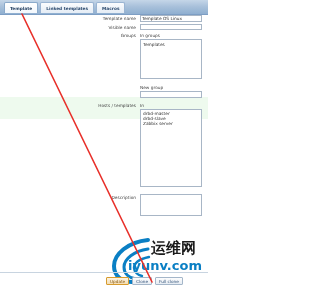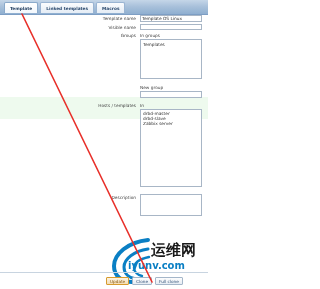--- a/index.html
+++ b/index.html
@@ -127,26 +127,26 @@
 
   
   .wm{
     position:absolute;left:108px;top:236px;width:100px;height:50px;
     pointer-events:none;
   }
   .wm-cn{
     position:absolute;left:43px;top:6px;
     font-size:15px;line-height:16px;font-weight:bold;
     color:#1a1a1a;
-    font-family:Liberation Serif, serif;
+    font-family:Liberation Mono, monospace;
     letter-spacing:0px;
   }
   .wm-url{
     position:absolute;left:20px;top:23px;
-    font-size:10px;line-height:14px;font-weight:bold;
+    font-size:13px;line-height:14px;font-weight:bold;
     color:#0a7fc4;
     font-family:"DejaVu Sans","Liberation Sans",sans-serif;
   }
 </style>
 </head>
 <body>
 
 <div id="root">
 
   <div class="greenband"></div>

